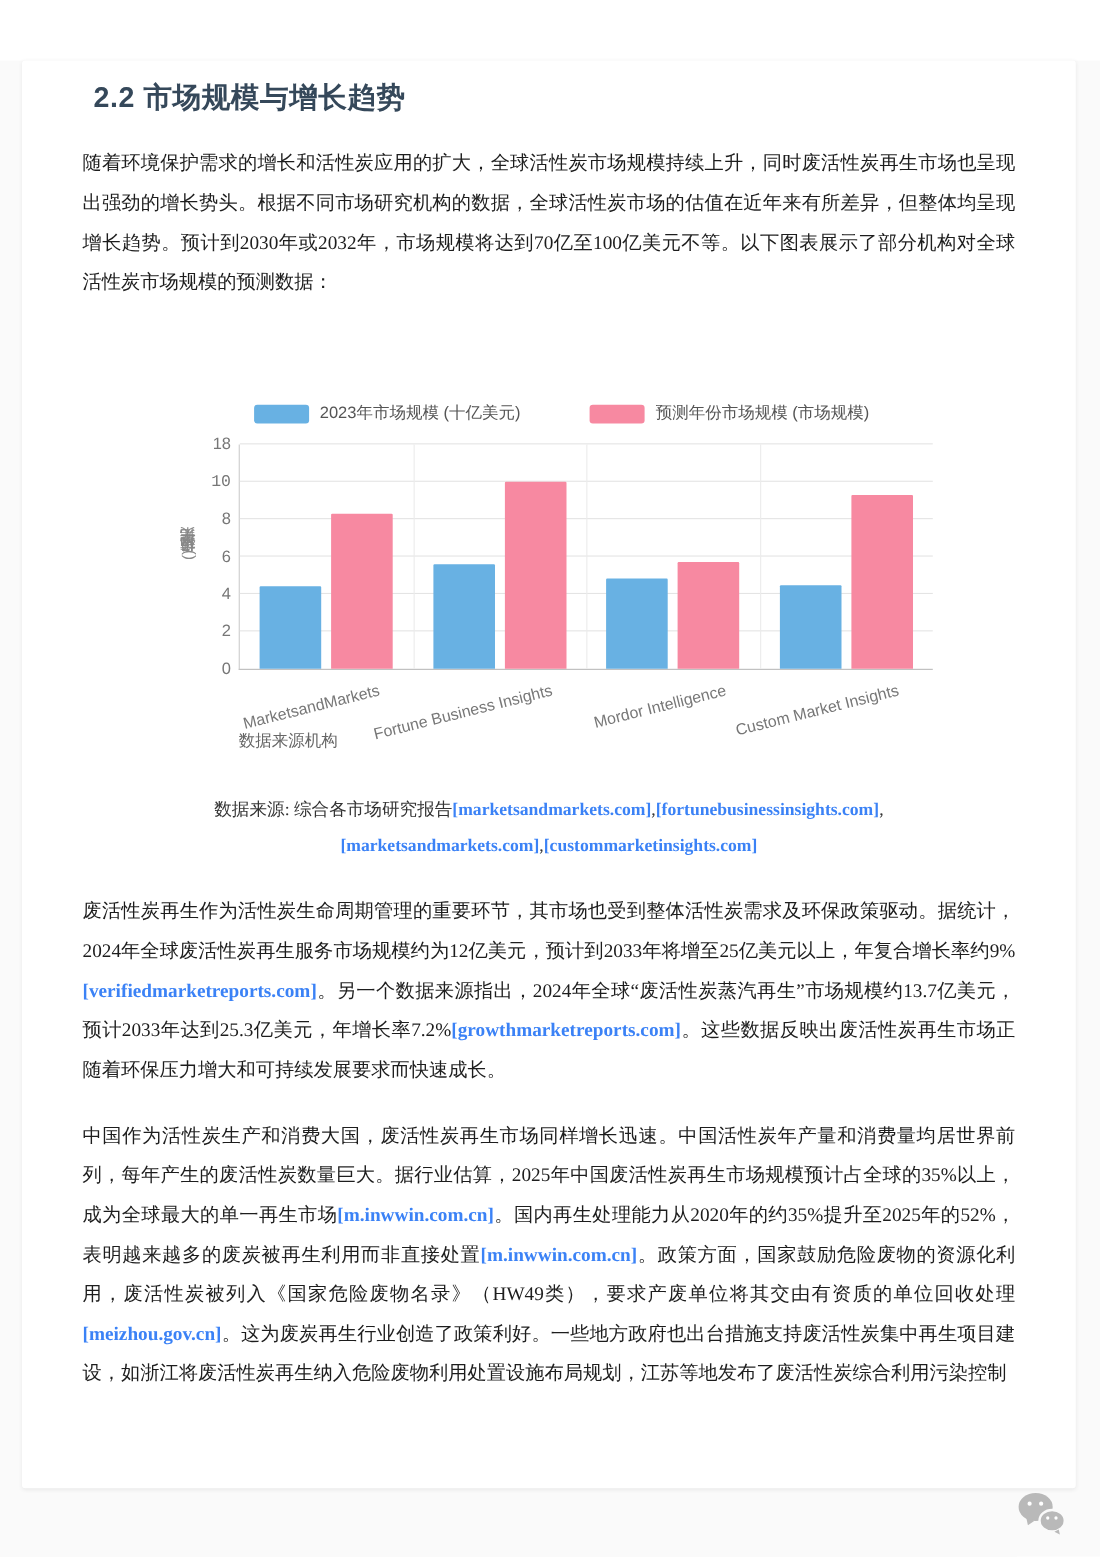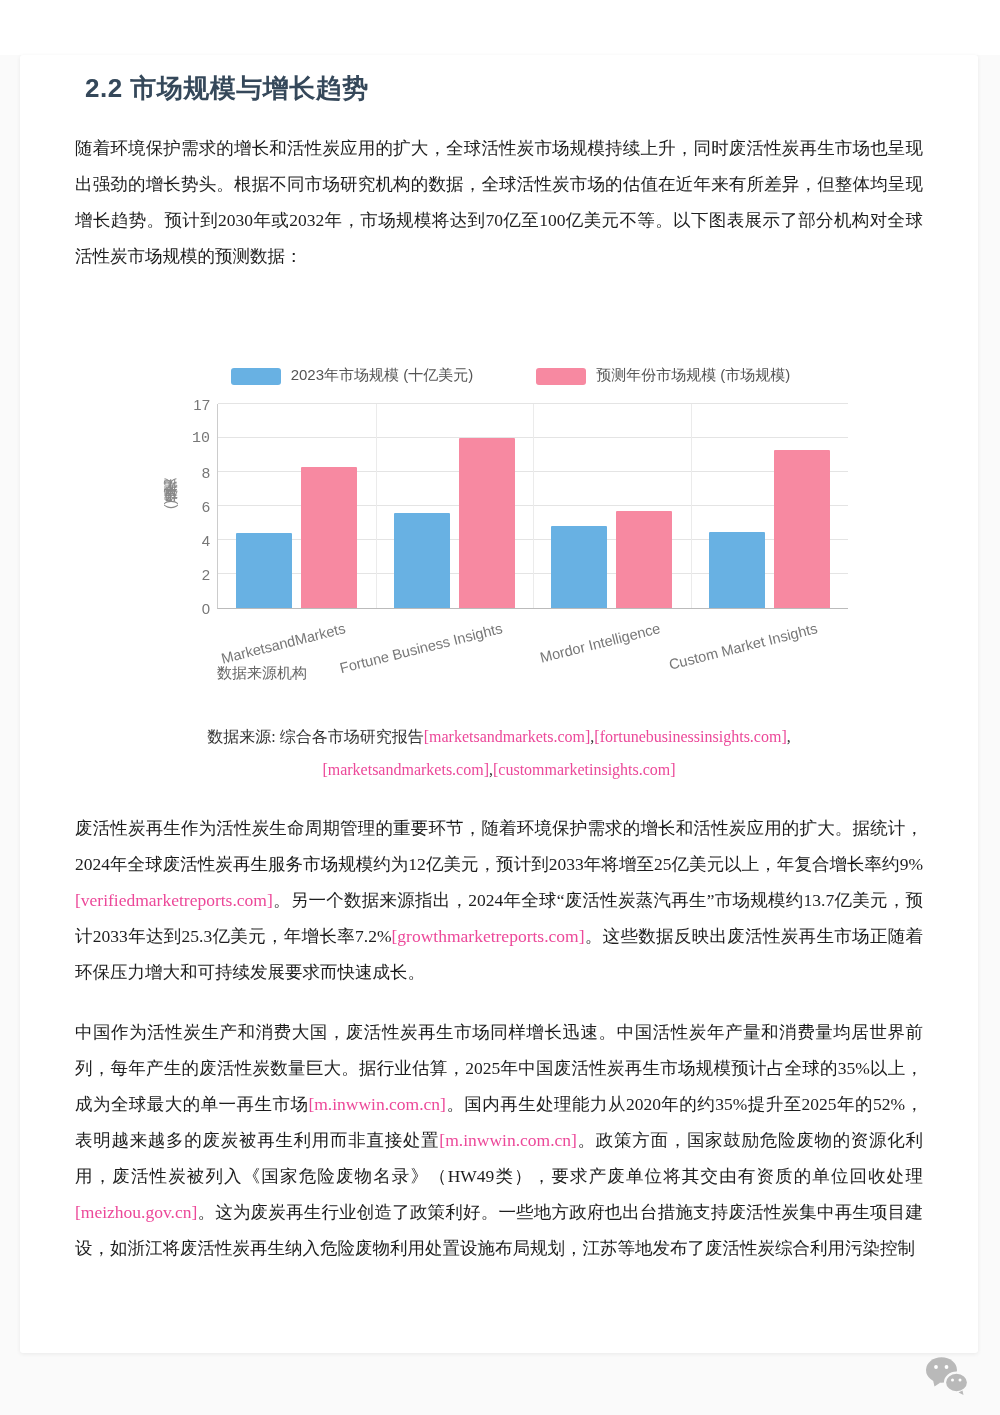--- a/index.html
+++ b/index.html
@@ -16,21 +16,21 @@
   }
   h2.section-heading {
     margin:6px 0 0 10px; font-size:26px; font-weight:bold; color:#35485a;
     font-family:"Liberation Sans", sans-serif; letter-spacing:0.5px;
   }
   .para {
     font-family:"Liberation Serif", serif;
     font-size:17.5px; line-height:36px; color:#1d1d1d;
     text-align:justify; margin:24px 0 0 0;
   }
-  .link { color:#ec4899; }
+  .link { color:#3b82f6;font-weight:bold; }
   
   .chart { position:relative; height:392px; margin-top:38px; }
   .chart-title {
     position:absolute; top:2px; left:0; right:0; text-align:center;
     font-size:21px; font-weight:bold; color:#222222;
   }
   .chart-legend {
     position:absolute; top:54px; left:0; right:0;
     display:flex; justify-content:center; gap:40px;
   }
@@ -104,21 +104,21 @@
         <div class="ytick" style="bottom: 16.6667%;">2</div>
         <div class="gridline-h" style="bottom: 33.3333%;"></div>
         <div class="ytick" style="bottom: 33.3333%;">4</div>
         <div class="gridline-h" style="bottom: 50%;"></div>
         <div class="ytick" style="bottom: 50%;">6</div>
         <div class="gridline-h" style="bottom: 66.6667%;"></div>
         <div class="ytick" style="bottom: 66.6667%;">8</div>
         <div class="gridline-h" style="bottom: 83.3333%;"></div>
         <div class="ytick" style="bottom: 83.3333%; font-family: Liberation Mono, monospace;">10</div>
         <div class="gridline-h" style="bottom: 100%;"></div>
-        <div class="ytick" style="bottom: 100%;">17</div>
+        <div class="ytick" style="bottom: 100%;">18</div>
         <div class="gridline-v" style="left: 25%;"></div>
         <div class="gridline-v" style="left: 50%;"></div>
         <div class="gridline-v" style="left: 75%;"></div>
         <div class="bar-groups">
           <div class="bar-group">
             <div class="bar" style="background: rgb(104, 177, 227); height: 36.6667%;"></div>
             <div class="bar" style="background: rgb(247, 137, 161); height: 69.1667%;"></div>
           </div>
           <div class="bar-group">
             <div class="bar" style="background: rgb(104, 177, 227); height: 46.6667%;"></div>
@@ -136,21 +136,21 @@
         <div class="xlabel" style="left: calc(12.5% + 48px);">MarketsandMarkets</div>
         <div class="xlabel" style="left: calc(37.5% + 48px);">Fortune Business Insights</div>
         <div class="xlabel" style="left: calc(62.5% + 48px);">Mordor Intelligence</div>
         <div class="xlabel" style="left: calc(87.5% + 48px);">Custom Market Insights</div>
       </div>
     <div class="x-axis-title">数据来源机构</div>
   </div>
 
   <div class="caption"><span>数据来源: 综合各市场研究报告</span><span class="link">[marketsandmarkets.com]</span><span>,</span><span class="link">[fortunebusinessinsights.com]</span><span>,</span><br><span class="link">[marketsandmarkets.com]</span><span>,</span><span class="link">[custommarketinsights.com]</span></div>
 
-  <p class="para"><span>废活性炭再生作为活性炭生命周期管理的重要环节，随着环境保护需求的增长和活性炭应用的扩大。据统计，2024年全球废活性炭再生服务市场规模约为12亿美元，预计到2033年将增至25亿美元以上，年复合增长率约9%</span><span class="link">[verifiedmarketreports.com]</span><span>。另一个数据来源指出，2024年全球“废活性炭蒸汽再生”市场规模约13.7亿美元，预计2033年达到25.3亿美元，年增长率7.2%</span><span class="link">[growthmarketreports.com]</span><span>。这些数据反映出废活性炭再生市场正随着环保压力增大和可持续发展要求而快速成长。</span></p>
+  <p class="para"><span>废活性炭再生作为活性炭生命周期管理的重要环节，其市场也受到整体活性炭需求及环保政策驱动。据统计，2024年全球废活性炭再生服务市场规模约为12亿美元，预计到2033年将增至25亿美元以上，年复合增长率约9%</span><span class="link">[verifiedmarketreports.com]</span><span>。另一个数据来源指出，2024年全球“废活性炭蒸汽再生”市场规模约13.7亿美元，预计2033年达到25.3亿美元，年增长率7.2%</span><span class="link">[growthmarketreports.com]</span><span>。这些数据反映出废活性炭再生市场正随着环保压力增大和可持续发展要求而快速成长。</span></p>
 
   <p class="para"><span>中国作为活性炭生产和消费大国，废活性炭再生市场同样增长迅速。中国活性炭年产量和消费量均居世界前列，每年产生的废活性炭数量巨大。据行业估算，2025年中国废活性炭再生市场规模预计占全球的35%以上，成为全球最大的单一再生市场</span><span class="link">[m.inwwin.com.cn]</span><span>。国内再生处理能力从2020年的约35%提升至2025年的52%，表明越来越多的废炭被再生利用而非直接处置</span><span class="link">[m.inwwin.com.cn]</span><span>。政策方面，国家鼓励危险废物的资源化利用，废活性炭被列入《国家危险废物名录》（HW49类），要求产废单位将其交由有资质的单位回收处理</span><span class="link">[meizhou.gov.cn]</span><span>。这为废炭再生行业创造了政策利好。一些地方政府也出台措施支持废活性炭集中再生项目建设，如浙江将废活性炭再生纳入危险废物利用处置设施布局规划，江苏等地发布了废活性炭综合利用污染控制</span></p>
 </div>
 
 <div class="footer">
   <span style="display:inline-flex;">
     <svg width="46" height="40" viewBox="0 0 46 40" aria-hidden="true">
       <ellipse cx="17.5" cy="14" rx="15.5" ry="12.8" fill="#b9b9b9"></ellipse>
       <path d="M9 24 L10.5 30.5 L16.5 26.5 Z" fill="#b9b9b9"></path>
       <circle cx="12" cy="11" r="1.9" fill="#ffffff"></circle>

